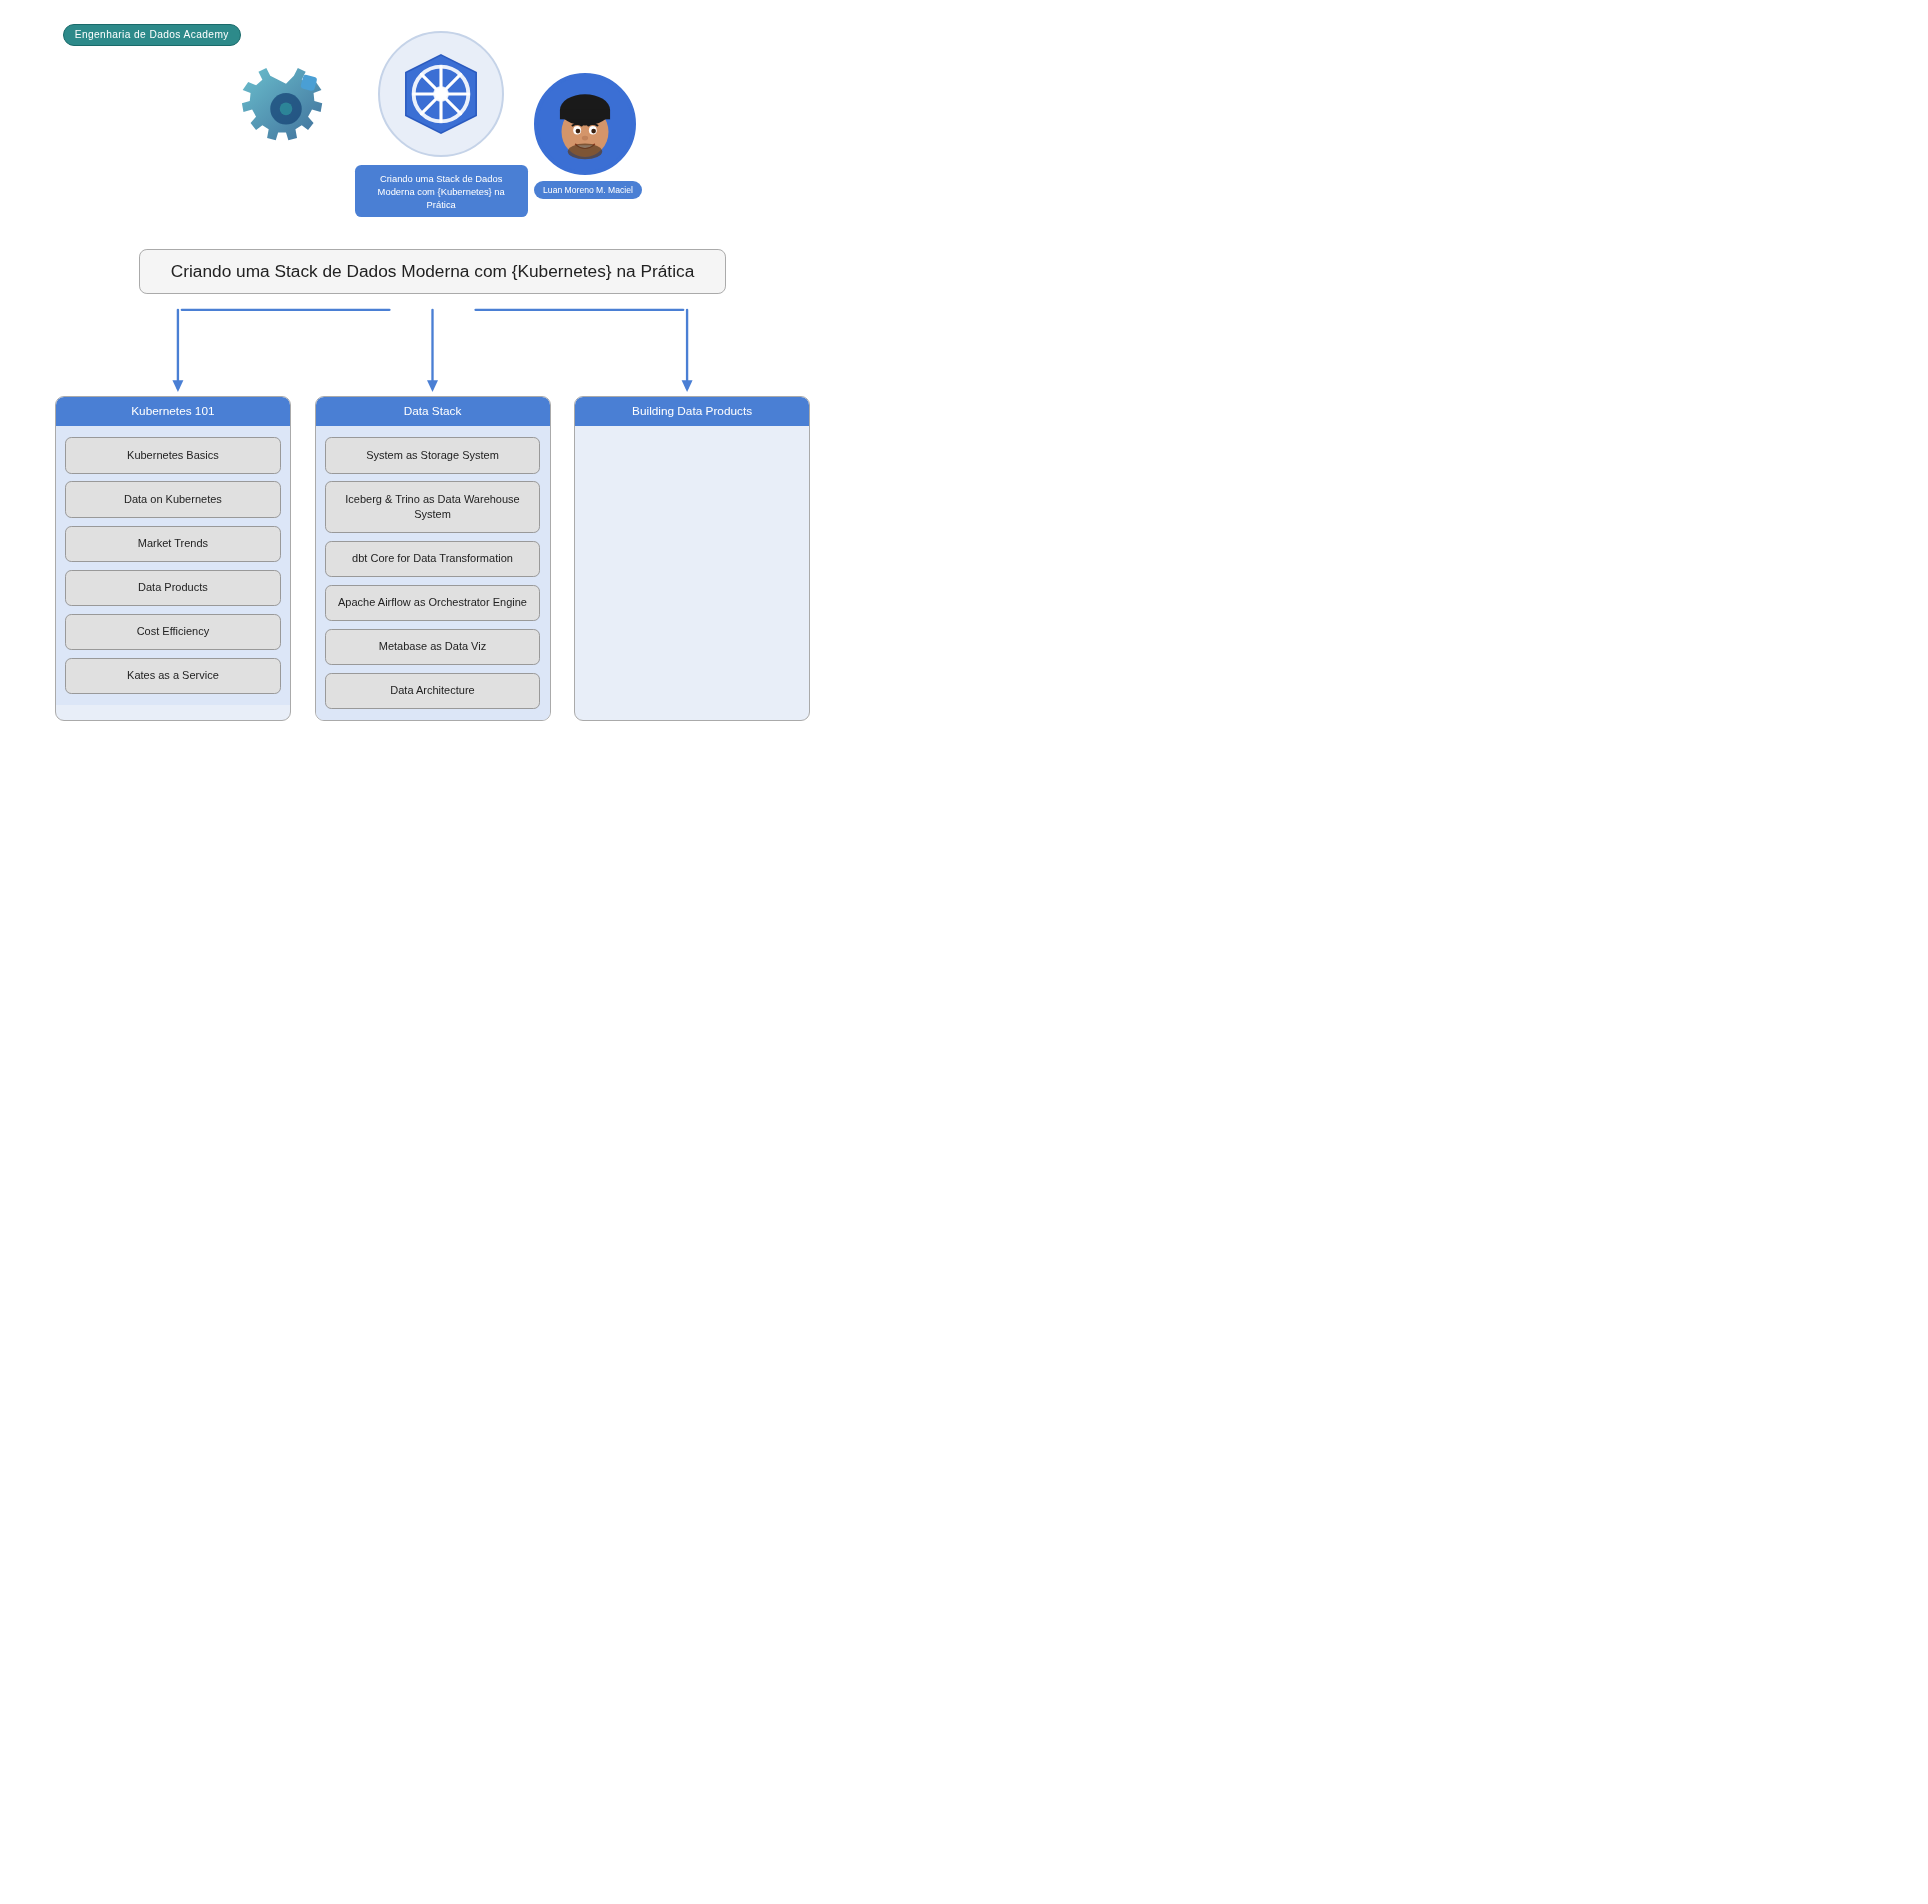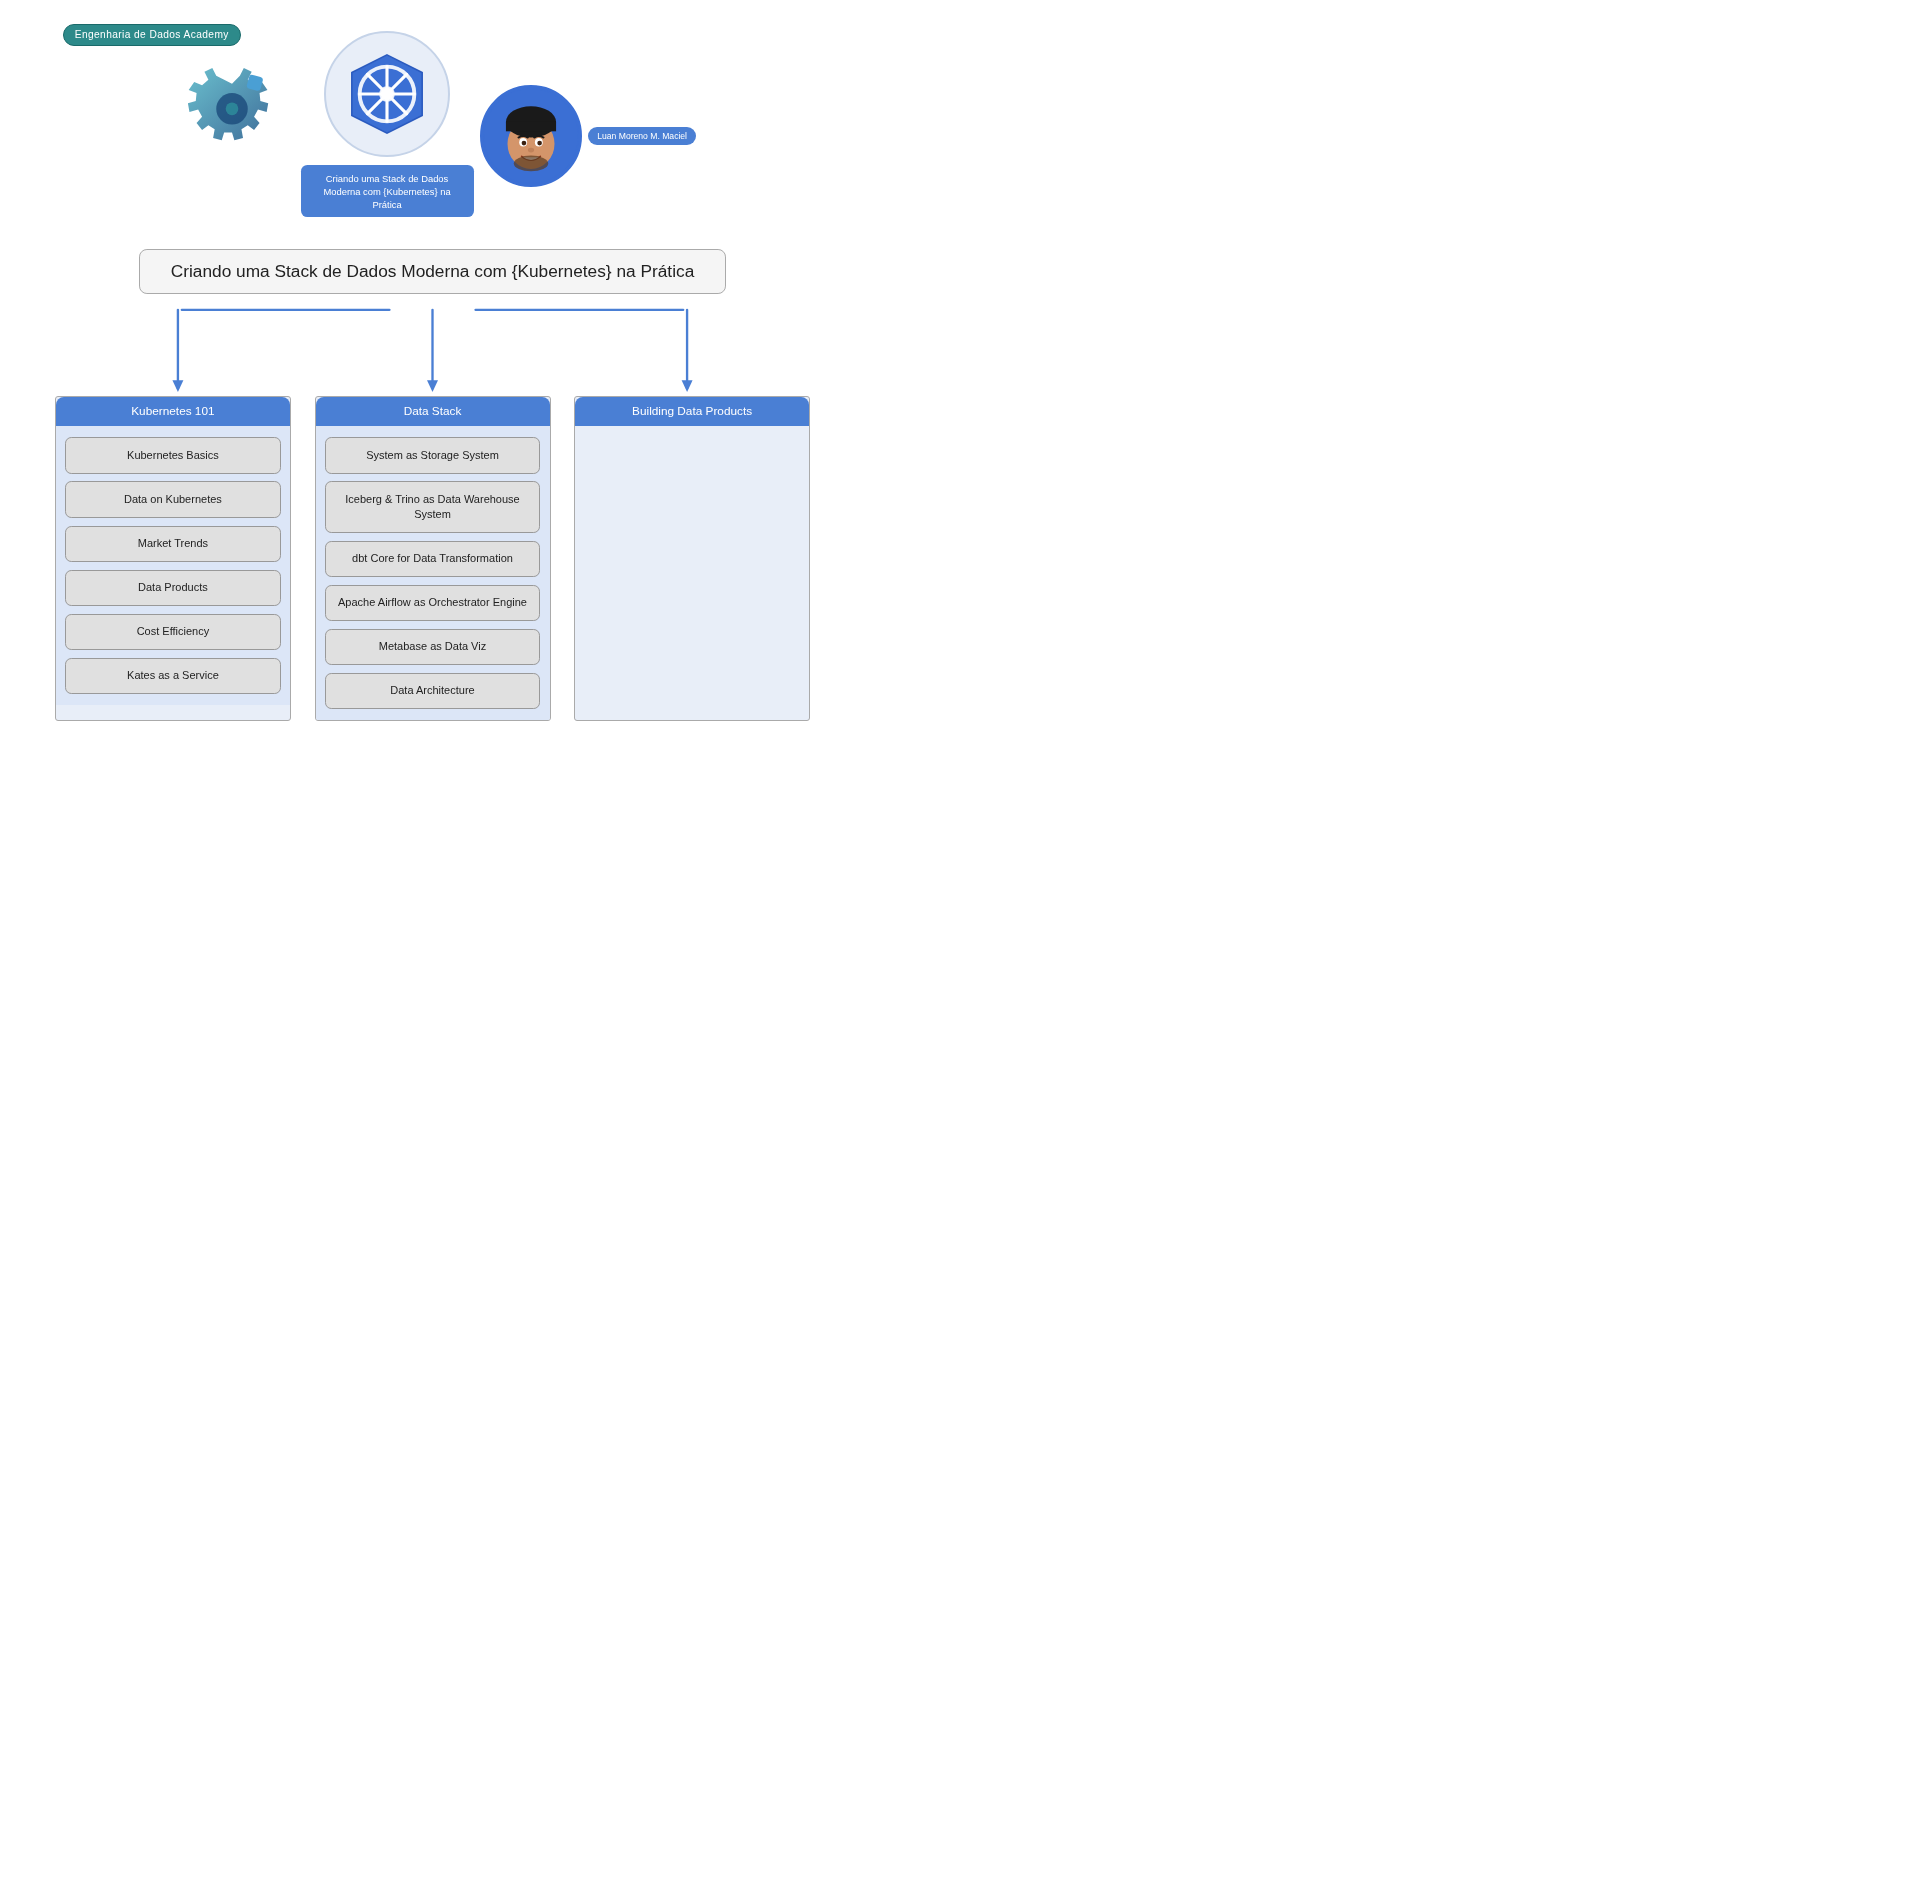--- a/index.html
+++ b/index.html
@@ -61,22 +61,21 @@
       padding: 6.3px 12.6px;
       border-radius: 6.3px;
       text-align: center;
       max-width: 173px;
       line-height: 1.4;
       font-family: 'Segoe UI', Arial, sans-serif;
     }
 
     .avatar-section {
       display: flex;
-      flex-direction: row;
-      align-items: center;
+      flex-direction: column;
       gap: 6.3px;
       margin-top: 23.6px;
     }
 
     .avatar-circle {
       width: 102px;
       height: 102px;
       border-radius: 50%;
       background: #3b6fd4;
       border: 3.1px solid #3b6fd4;
@@ -134,21 +133,21 @@
     .columns-section {
       display: flex;
       justify-content: center;
       gap: 23.6px;
       padding: 0 15.7px;
     }
 
     .column {
       width: 236px;
       border: 1.6px solid #aaa;
-      border-radius: 3px;
+      border-radius: 9px;
       overflow: hidden;
       background: #e8eef8;
     }
 
     .column-header {
       background: #4a7fd4;
       color: #fff;
       text-align: center;
       padding: 7.9px 9.4px;
       font-size: 11.8px;

